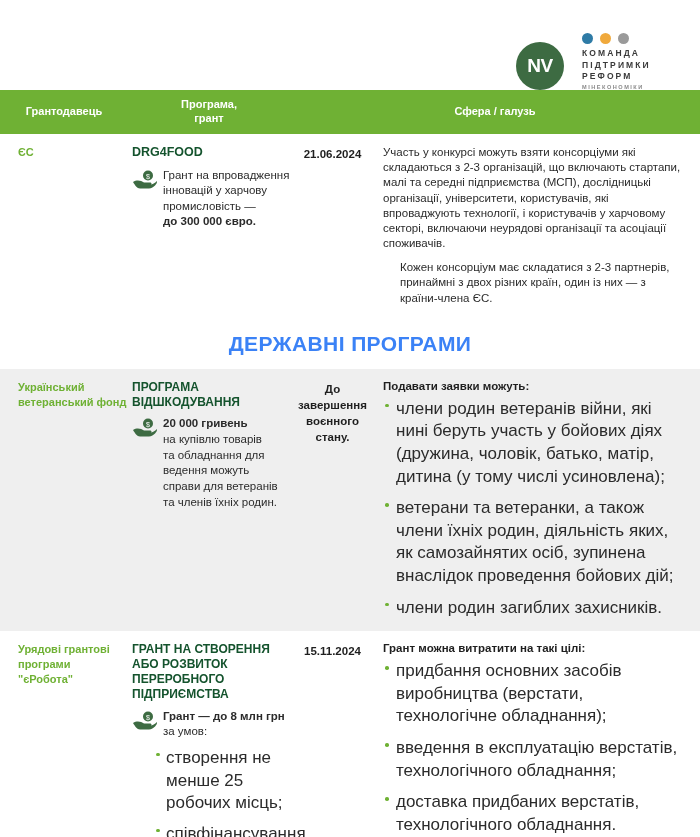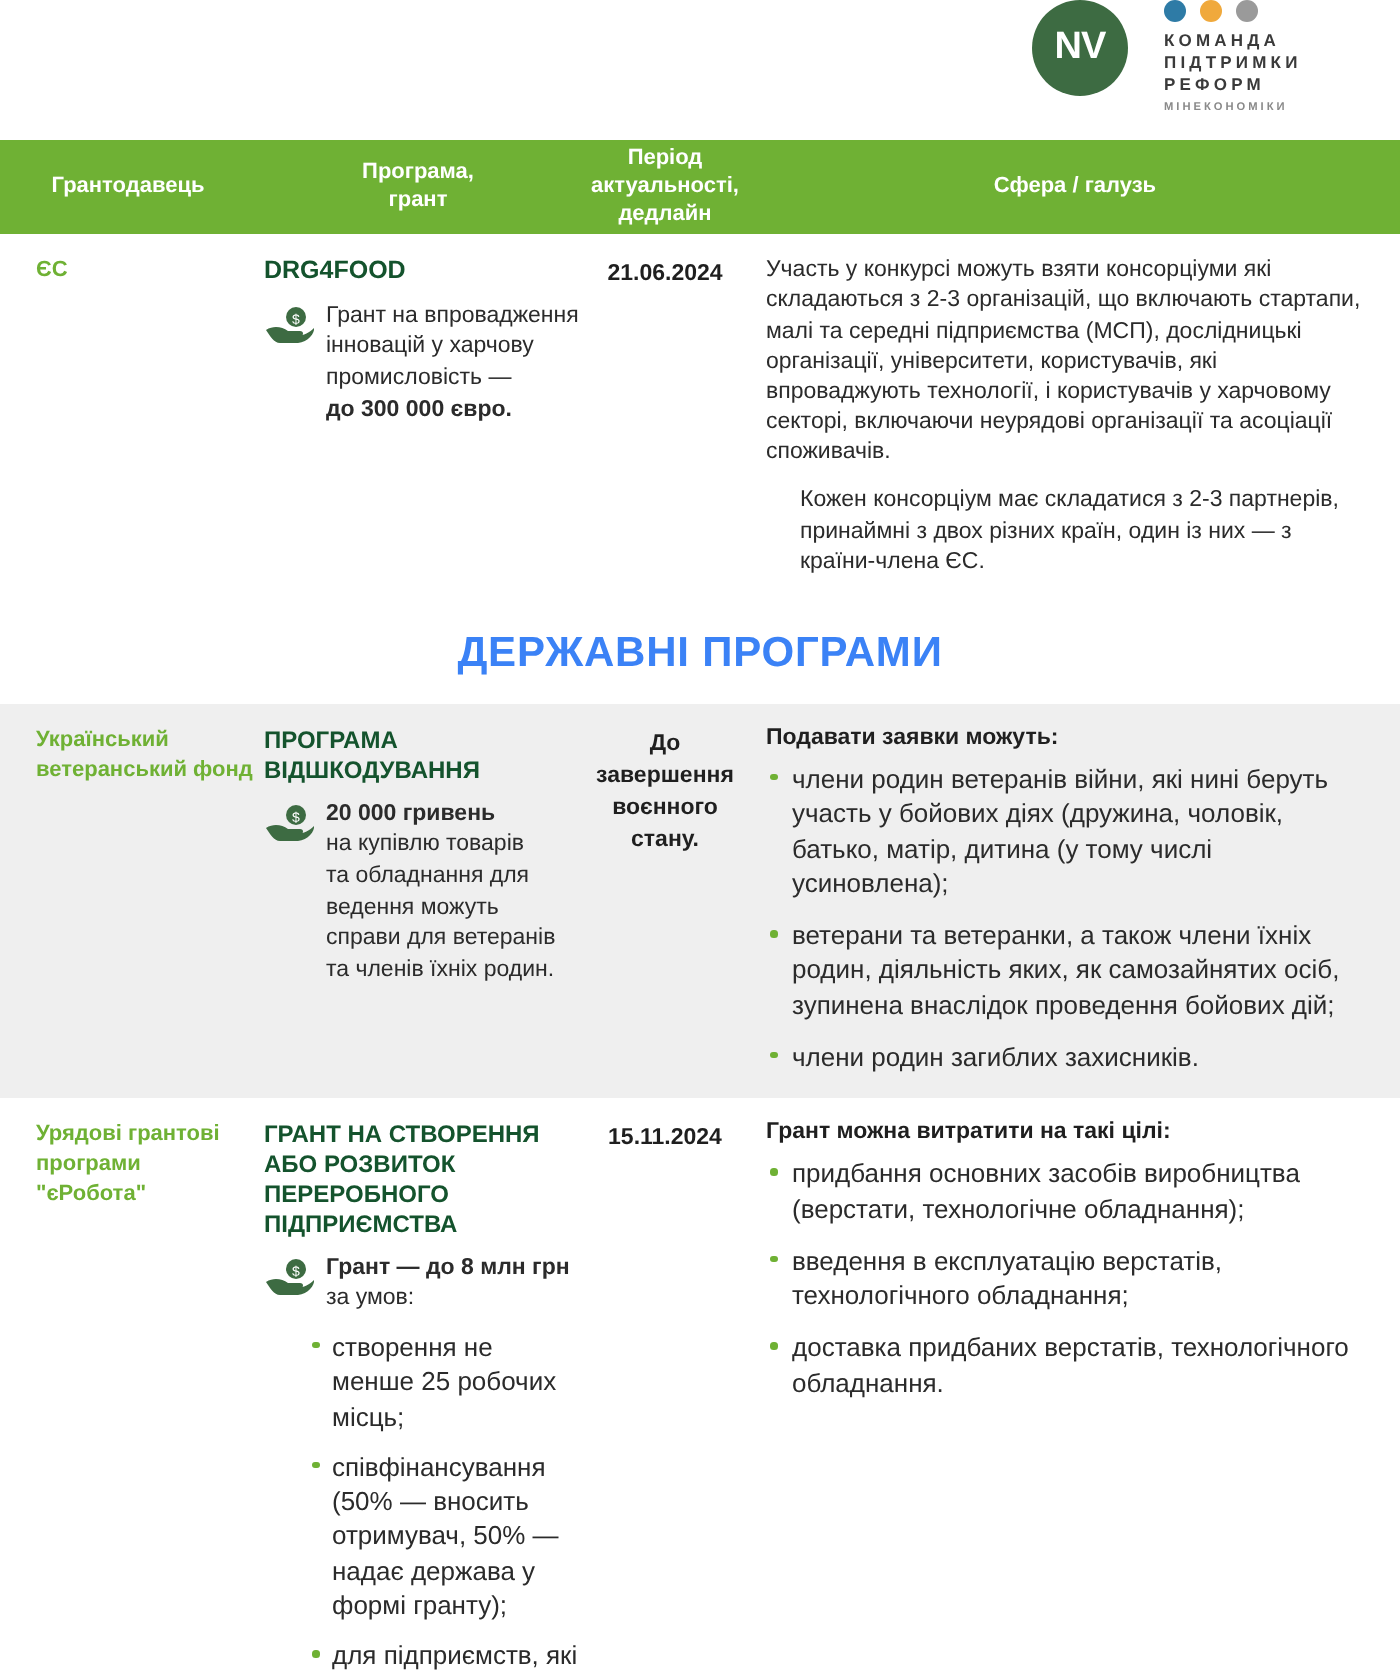--- a/index.html
+++ b/index.html
@@ -10,23 +10,23 @@
     width: 700px;
     height: 837px;
     background: #ffffff;
     font-family: "Liberation Sans", sans-serif;
     color: #2b2b2b;
     overflow: hidden;
   }
 
   
   .brand-bar {
-    height: 70px;
-    display: flex;
-    align-items: flex-start;
+    height: 90px;
+    display: flex;
+    align-items: flex-end;
     justify-content: flex-end;
     padding-right: 8px;
     box-sizing: border-box;
   }
   .nv-logo {
     width: 48px;
     height: 48px;
     border-radius: 50%;
     background: #3d6b42;
     display: flex;
@@ -167,21 +167,21 @@
 
   ul.bullets {
     list-style: none;
     margin: 0;
     padding: 0;
   }
   ul.bullets > li {
     position: relative;
     padding-left: 13px;
     margin-bottom: 9px;
-    font-size: 13px;
+    font-size: 17px;
     line-height: 1.33;
     color: #2b2b2b;
   }
   ul.bullets > li:last-child { margin-bottom: 0; }
   ul.bullets > li::before {
     content: "";
     position: absolute;
     left: 2px;
     top: 6px;
     width: 3.5px;
@@ -224,21 +224,20 @@
     <div class="team-line">КОМАНДА</div>
     <div class="team-line">ПІДТРИМКИ</div>
     <div class="team-line">РЕФОРМ</div>
     <div class="team-sub">МІНЕКОНОМІКИ</div>
   </div>
 </div>
 
 <div class="table-head">
   <div class="th col-1">Грантодавець</div>
   <div class="th col-2">Програма,<br>грант</div>
-  <div class="th col-3">Період<br>актуальності,<br>дедлайн</div>
   <div class="th col-4">Сфера / галузь</div>
 </div>
 
 <div class="row">
   <div class="cell c1">
     <div class="grantor">ЄС</div>
   </div>
   <div class="cell c2">
     <div class="prog-title">DRG4FOOD</div>
     <div class="amount-block">

